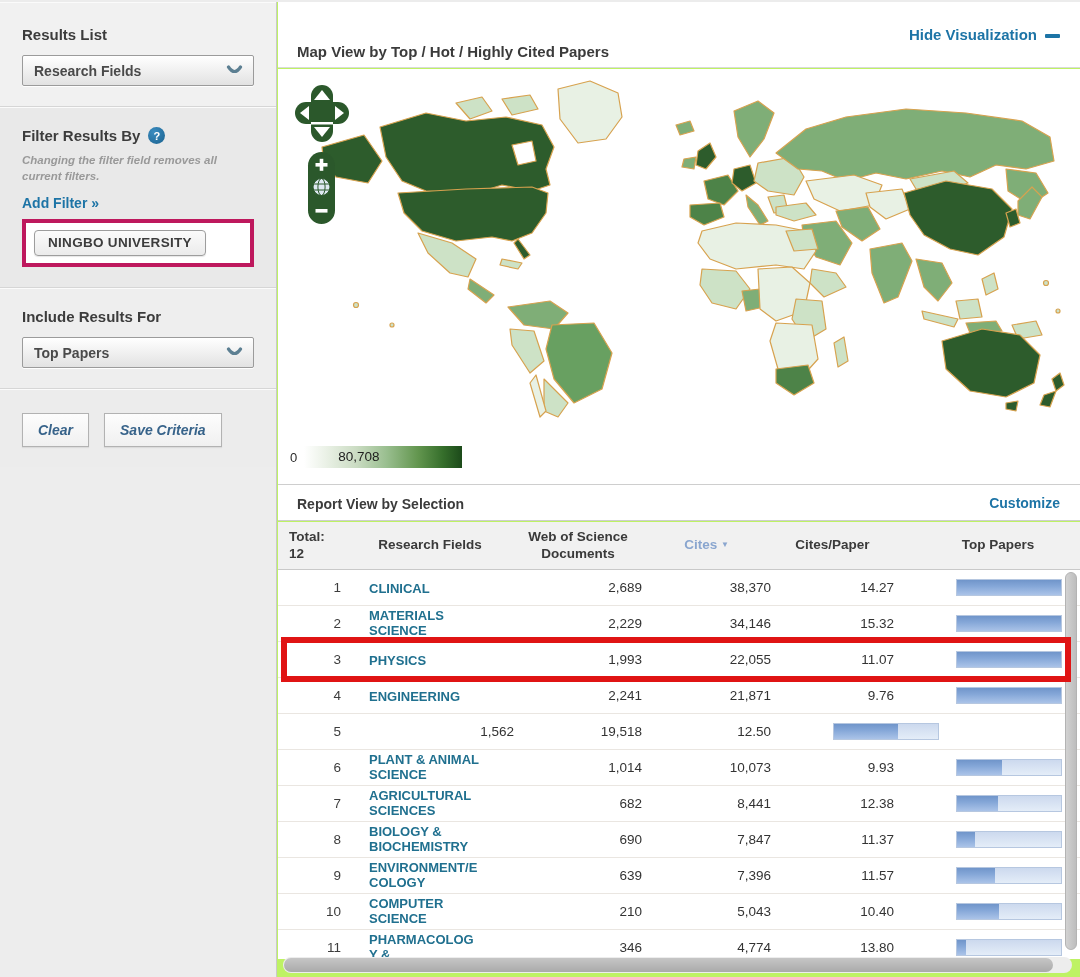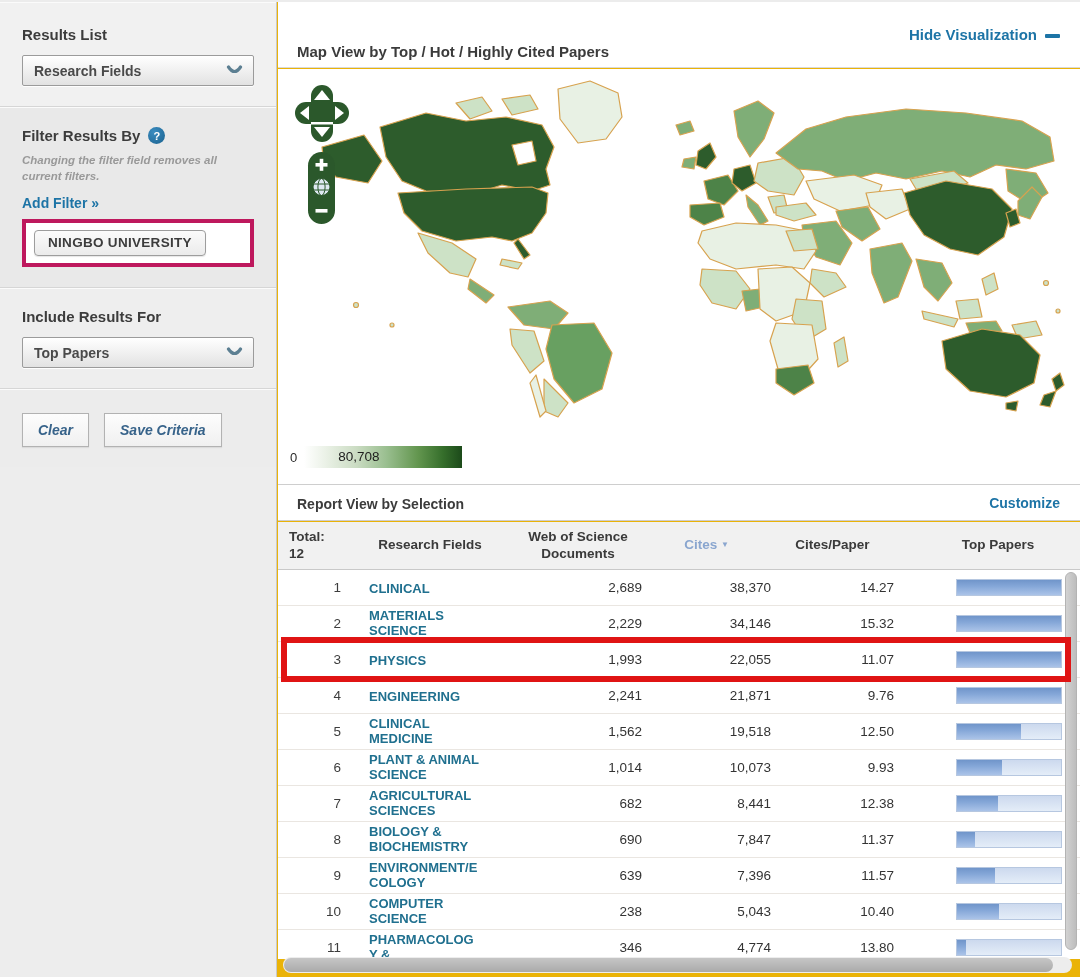--- a/index.html
+++ b/index.html
@@ -1,17 +1,17 @@
 <!DOCTYPE html>
 <html><head>
 <meta charset="utf-8">
 <style>
   * { margin:0; padding:0; box-sizing:border-box; }
   body { font-family:"Liberation Sans", sans-serif; background:#fff; }
-  .page { position:relative; width:1080px; height:977px; overflow:hidden; background:#eab308; border-top:2px solid #ececec; }
+  .page { position:relative; width:1080px; height:977px; overflow:hidden; background:#bef264; border-top:2px solid #ececec; }
 
   
   .sidebar { position:absolute; left:0; top:0; width:277px; height:977px; background:#ededed; border-right:1px solid #c9c9c9; }
   .sb-section { padding:20px 22px 20px; border-bottom:1px solid #d6d6d6; box-shadow:inset 0 1px 0 #fbfbfb; }
   .sb-sec1 { background:#f1f1f1; padding-top:24px; }
   .sb-sec2 { background:#e9e9e9; }
   .sb-sec3 { background:#eeeeee; }
   .sb-sec4 { background:#ececec; border-bottom:none; }
   .sb-heading { font-size:15px; font-weight:bold; color:#3c3c3c; margin-bottom:12px; }
   .dropdown { height:31px; display:flex; align-items:center; background:linear-gradient(#ffffff,#e2e2e2); border:1px solid #9b9b9b; border-radius:2px; padding:0 10px 0 11px; font-size:14px; font-weight:bold; color:#4a4a4a; box-shadow:0 1px 0 rgba(255,255,255,.9), inset 0 1px 0 rgba(255,255,255,.7); cursor:pointer; }
@@ -321,21 +321,20 @@
       <div class="c-bar">
         <div class="bar-track">
           <div class="bar-fill" style="width: 100%;"></div>
         </div>
       </div>
 
     </div>
 
     <div class="trow tgrid">
       <div class="c-rank">5</div>
-      <div class="c-field"><a>CLINICAL MEDICINE</a></div>
       <div class="c-num">1,562</div>
       <div class="c-num">19,518</div>
       <div class="c-num">12.50</div>
       <div class="c-bar">
         <div class="bar-track">
           <div class="bar-fill" style="width: 62%;"></div>
         </div>
       </div>
 
     </div>
@@ -392,21 +391,21 @@
         <div class="bar-track">
           <div class="bar-fill" style="width: 37%;"></div>
         </div>
       </div>
 
     </div>
 
     <div class="trow tgrid">
       <div class="c-rank">10</div>
       <div class="c-field"><a>COMPUTER SCIENCE</a></div>
-      <div class="c-num">238</div>
+      <div class="c-num">210</div>
       <div class="c-num">5,043</div>
       <div class="c-num">10.40</div>
       <div class="c-bar">
         <div class="bar-track">
           <div class="bar-fill" style="width: 40%;"></div>
         </div>
       </div>
 
     </div>
 

